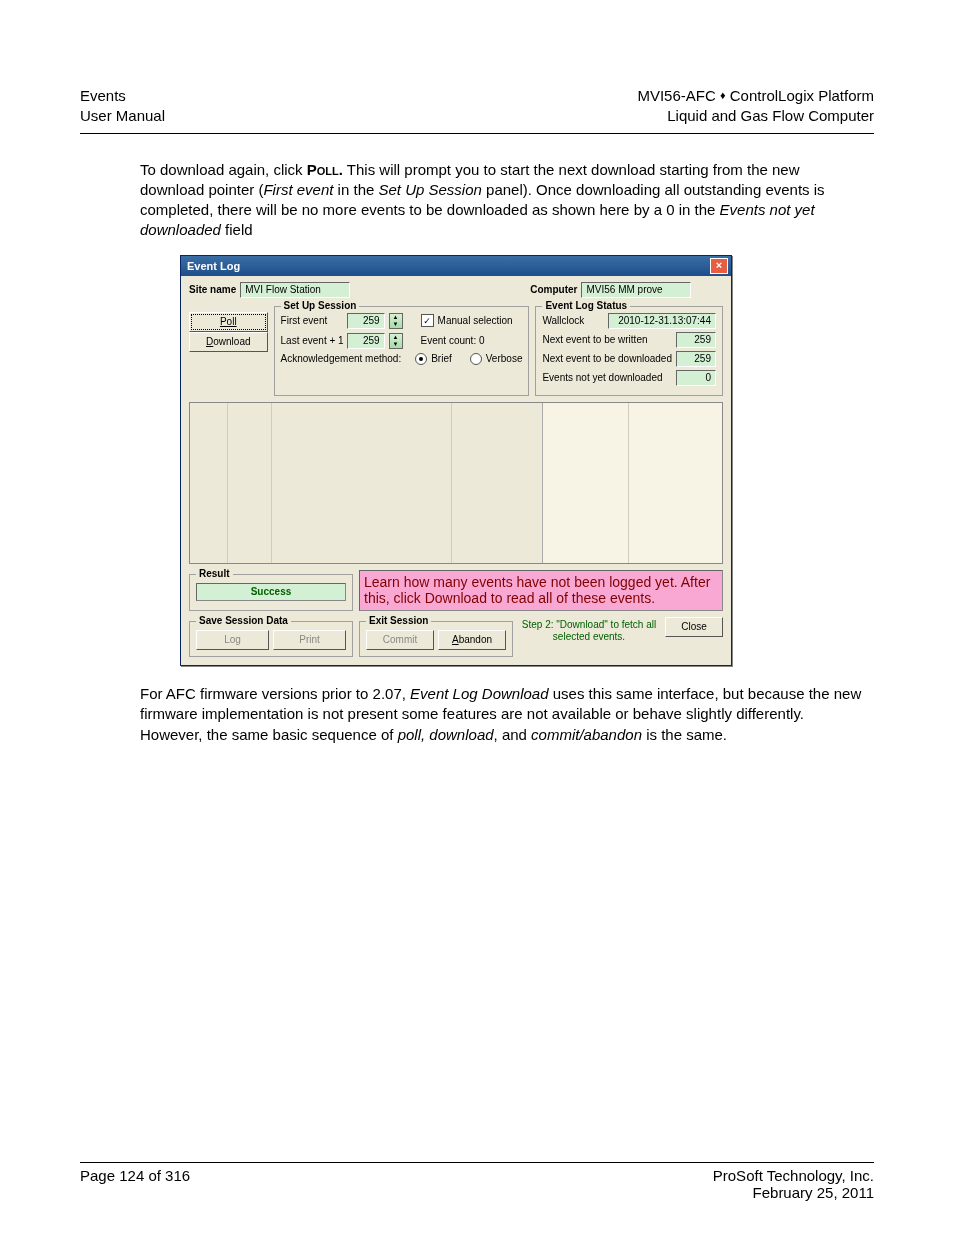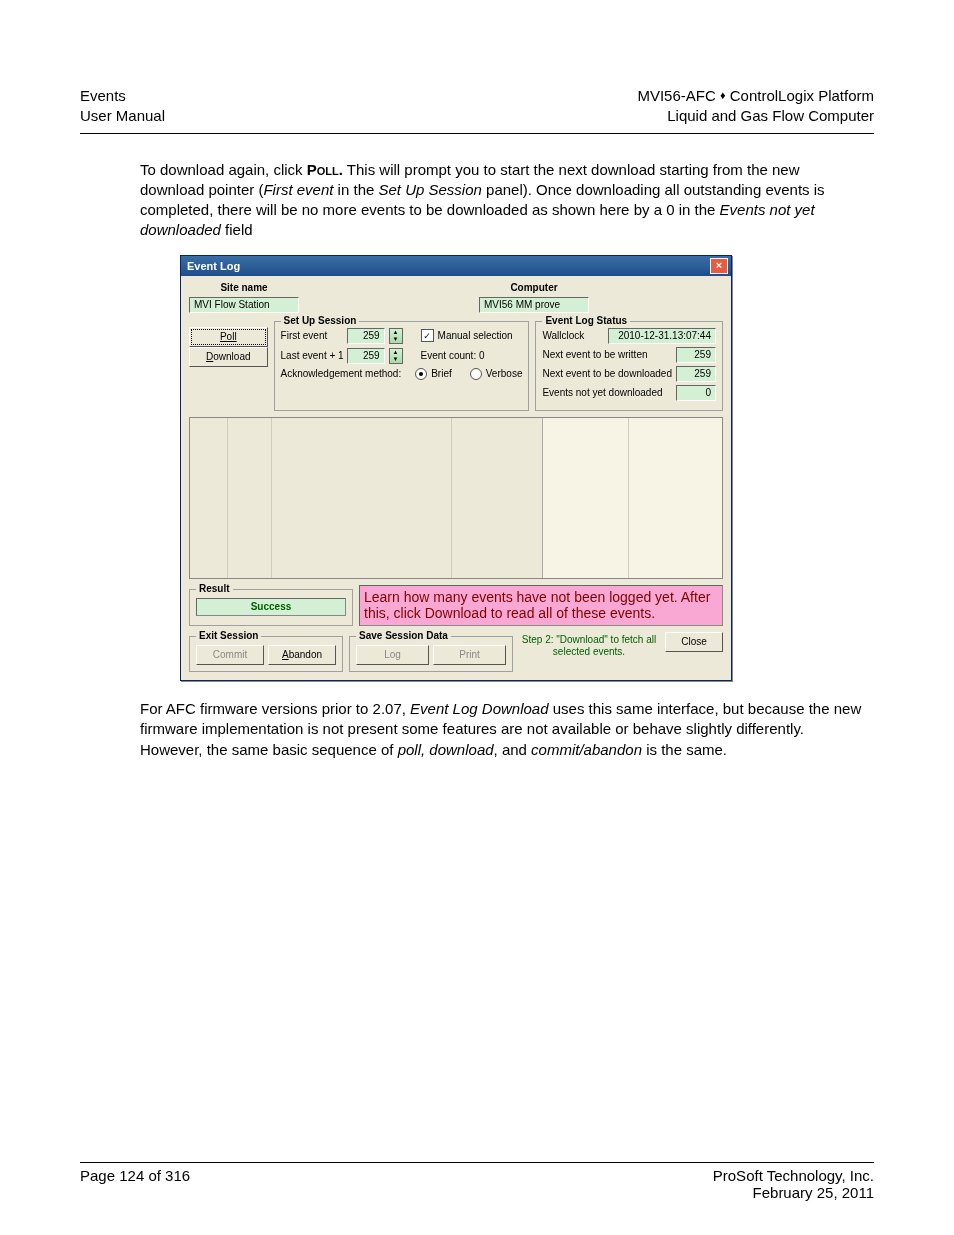--- a/index.html
+++ b/index.html
@@ -56,21 +56,21 @@
   .closebox {
     width: 16px; height: 14px;
     background: #e85c41;
     border: 1px solid #fff;
     color: #fff;
     display: flex; align-items: center; justify-content: center;
     font-size: 11px; line-height: 1;
     font-weight: bold;
   }
   .dlg-body { padding: 6px 8px 8px 8px; }
-  .row { display: flex; align-items: center; gap: 4px; flex-direction: column; }
+  .row { display: flex; align-items: center; gap: 4px; }
   .label { white-space: nowrap; }
   .fld-inset {
     background: #d4f0d4;
     border: 1px solid #888;
     border-top-color:#666; border-left-color:#666;
     border-right-color:#fff; border-bottom-color:#fff;
     padding: 0 4px; height: 14px; line-height: 14px;
     font-size: 10px;
     text-align: left;
   }
@@ -282,34 +282,34 @@
 
         <div class="result-row">
           <div class="fieldset result-box">
             <span class="legend">Result</span>
             <div class="result-val">Success</div>
           </div>
           <div class="hint-box">Learn how many events have not been logged yet.  After this, click Download to read all of these events.</div>
         </div>
 
         <div class="bottom-row">
+          <div class="fieldset save-box">
+            <span class="legend">Save Session Data</span>
+            <div class="save-btns">
+              <div class="btn">Log</div>
+              <div class="btn">Print</div>
+            </div>
+          </div>
           <div class="fieldset exit-box">
             <span class="legend">Exit Session</span>
             <div class="exit-btns">
               <div class="btn disabled">Commit</div>
               <div class="btn"><span class="underline-acc">A</span>bandon</div>
             </div>
           </div>
-          <div class="fieldset save-box">
-            <span class="legend">Save Session Data</span>
-            <div class="save-btns">
-              <div class="btn">Log</div>
-              <div class="btn">Print</div>
-            </div>
-          </div>
           <div class="step2">Step 2: "Download" to fetch all selected events.</div>
           <div class="close-area">
             <div class="btn close-btn">Close</div>
           </div>
         </div>
       </div>
     </div>
   </div>
 
   <div class="body-text">

